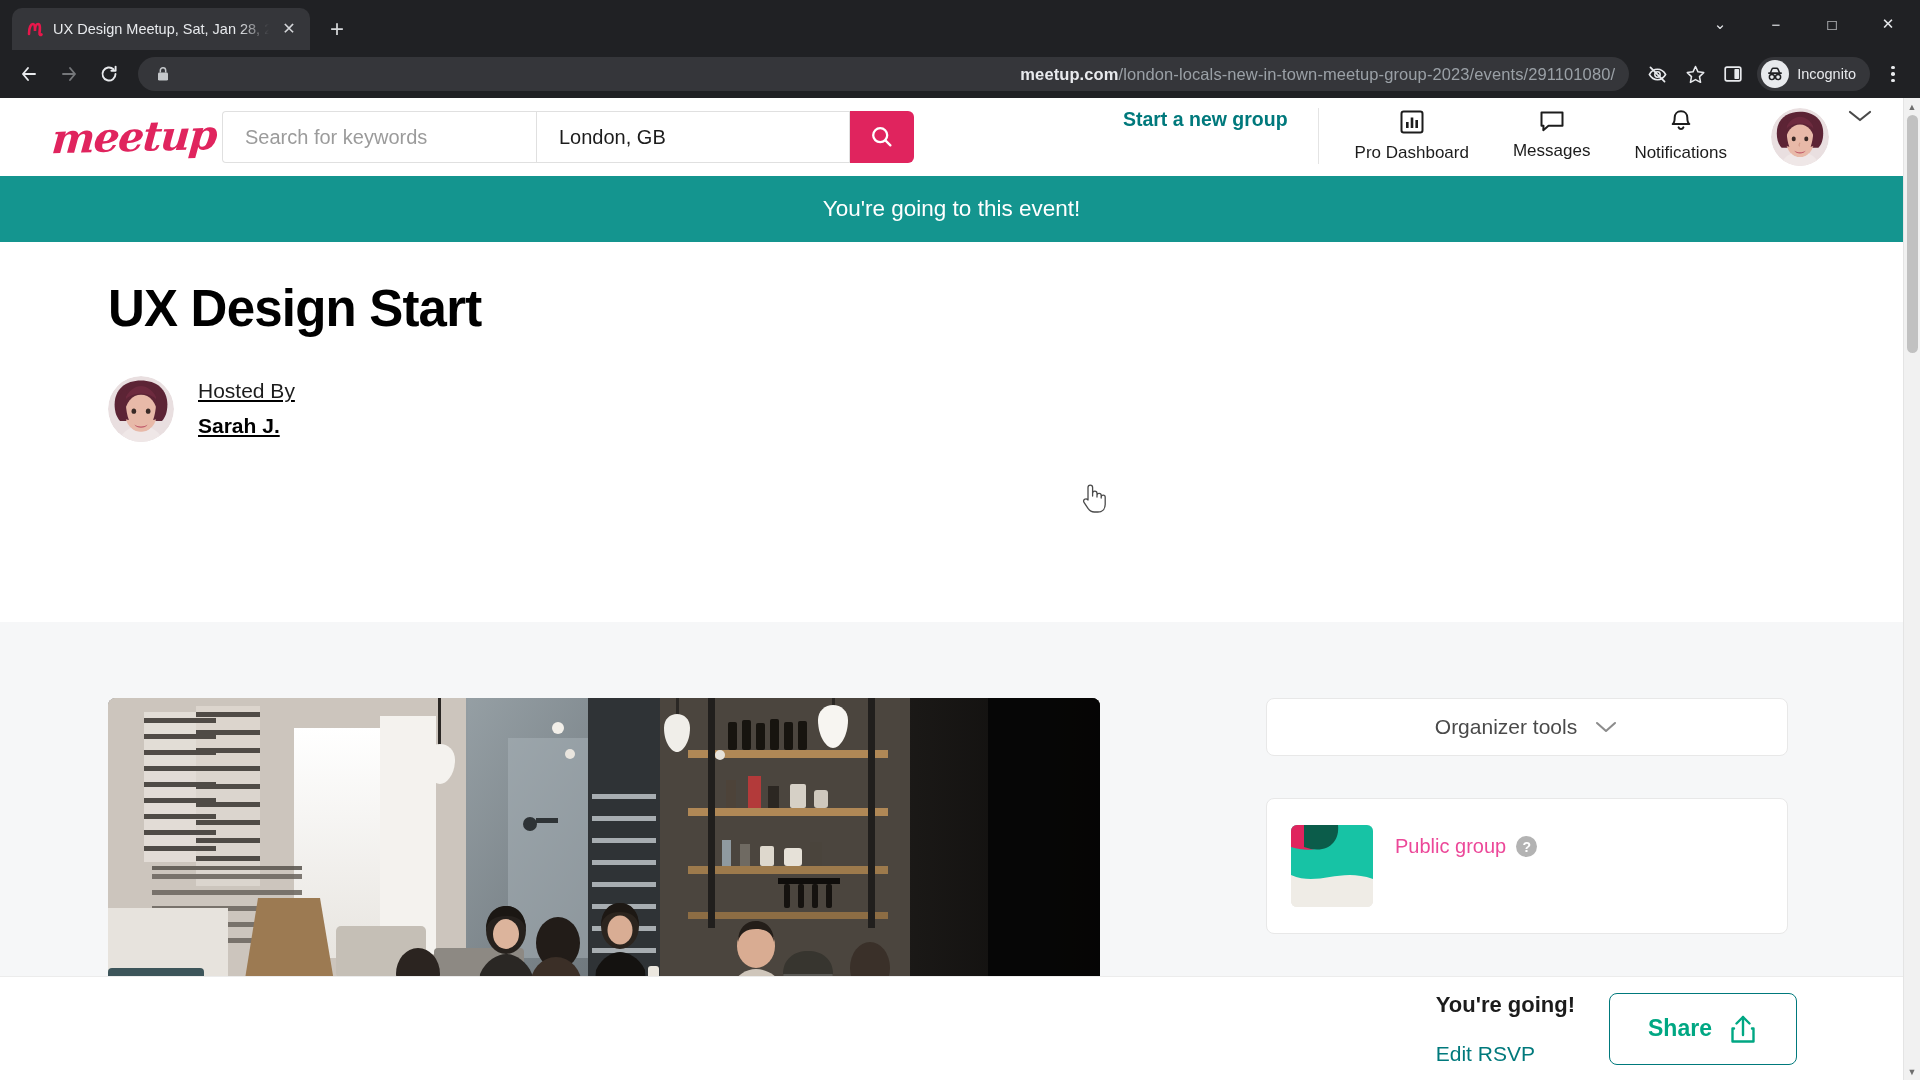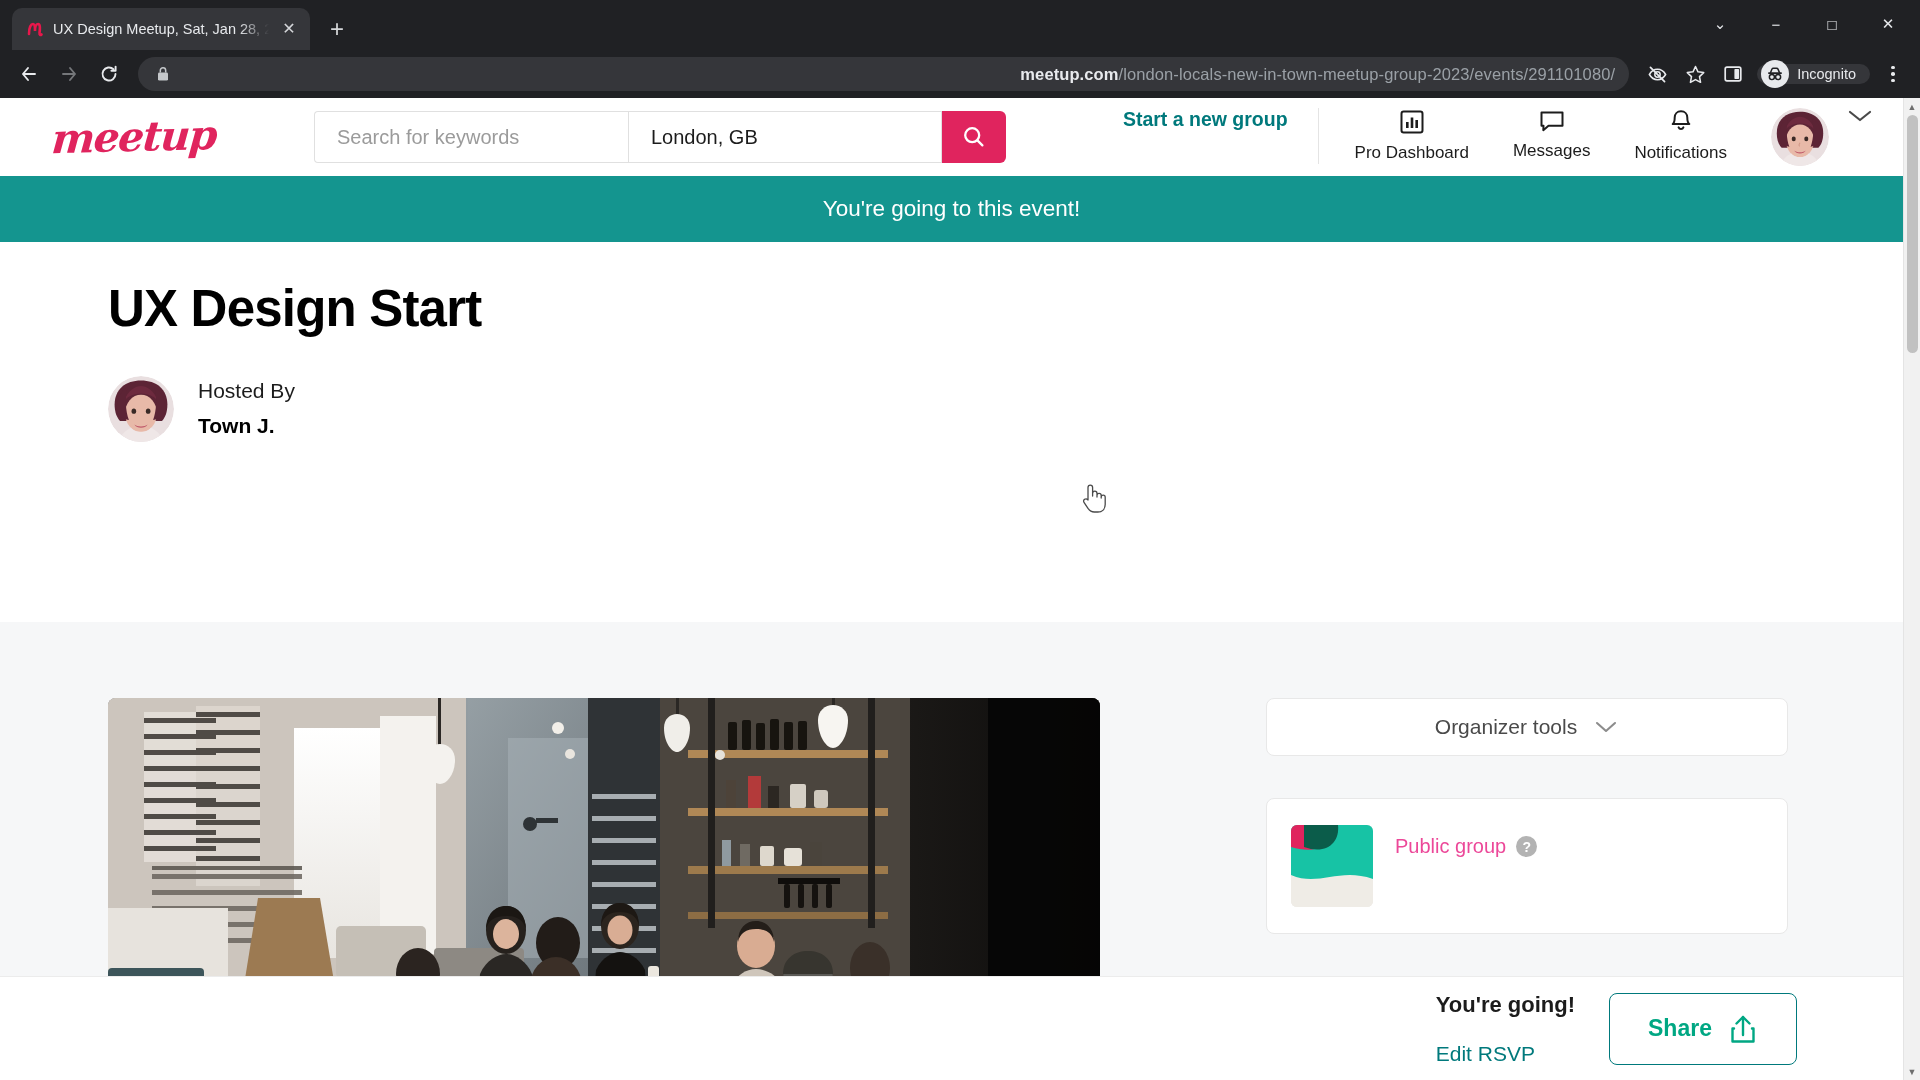--- a/index.html
+++ b/index.html
@@ -84,21 +84,21 @@
     letter-spacing: 0.1px;
   }
   .omnibox-url b { color: #e8eaed; font-weight: 700; }
   .omni-icon { width: 18px; height: 18px; display:flex; align-items:center; justify-content:center; flex:0 0 18px; }
   .tb-icon {
     width: 36px; height: 36px; border-radius: 50%;
     display: flex; align-items: center; justify-content: center;
     color: #e8eaed; flex: 0 0 36px;
   }
   .incognito-pill {
-    height: 20px; border-radius: 18px; background: #35363a;
+    height: 34px; border-radius: 18px; background: #35363a;
     display: flex; align-items: center; gap: 8px;
     padding: 0 14px 0 4px; margin-left: 4px;
   }
   .incognito-av {
     width: 28px; height: 28px; border-radius: 50%;
     background: #e8eaed; display: flex;
     align-items: center; justify-content: center;
   }
   .incognito-label { color: #e8eaed; font-size: 14.5px; }
   .menu-dots {
@@ -128,21 +128,21 @@
   .mu-logo {
     font-family: "DejaVu Serif", serif;
     font-size: 41px; font-weight: 700;
     font-style: italic;
     color: #e0245e; letter-spacing: -1.5px;
     transform: skewX(-6deg) rotate(-1.5deg);
     width: 170px;
   }
   .search-wrap {
     display: flex; align-items: center;
-    margin-left: 92px; height: 63px;
+    height: 63px;
   }
   .srch-kw, .srch-loc {
     height: 52px; border: 1px solid #e0e0e0;
     display: flex; align-items: center;
     padding: 0 22px; background: #fff;
   }
   .srch-kw { width: 314px; border-radius: 4px 0 0 4px; border-right: none; }
   .srch-loc { width: 314px; }
   .srch-kw span { color: #9b9b9b; font-size: 20px; }
   .srch-loc span { color: #1c1c1c; font-size: 20px; }
@@ -184,20 +184,21 @@
     background: #fff; padding: 40px 0 0 108px;
     height: 238px;
   }
   .event-title {
     font-size: 51px; font-weight: 800; color: #000;
     letter-spacing: -0.8px; line-height: 1.05;
   }
   .host-row {
     display: flex; align-items: center; gap: 24px;
     margin-top: 40px;
+    text-decoration: underline;
   }
   .host-av {
     width: 66px; height: 66px; border-radius: 50%;
     overflow: hidden; flex: 0 0 66px;
   }
   .host-by { font-size: 21px; color: #1c1c1c; line-height: 1.45; }
   .host-name { font-size: 21px; color: #000; font-weight: 700; line-height: 1.45; margin-top: 4px; }
 
   
   .body-grey {
@@ -494,21 +495,21 @@
                 <path d="M52 30c0-10-5-18-10-20 3 9 2 22-1 30 6-1 11-4 11-10z" fill="#5c2435"></path>
                 <ellipse cx="23.5" cy="32" rx="2.1" ry="2.4" fill="#3a2a26"></ellipse>
                 <ellipse cx="36.5" cy="32" rx="2.1" ry="2.4" fill="#3a2a26"></ellipse>
                 <path d="M24 44c2.4 2.4 9.6 2.4 12 0-2 4-10 4-12 0z" fill="#c05a6a"></path>
                 <path d="M21 47c3 5 15 5 18 0 6 3 10 7 11 13H10c1-6 5-10 11-13z" fill="#efe7e7"></path>
               </g>
             </svg>
           </div>
           <div>
             <div class="host-by">Hosted By</div>
-            <div class="host-name">Town J.</div>
+            <div class="host-name">Sarah J.</div>
           </div>
         </div>
       </div>
 
       <div class="body-grey">
         <div class="content">
 
           <div class="left-col">
             <div class="hero">
               <svg viewBox="0 0 992 337" preserveAspectRatio="none">

